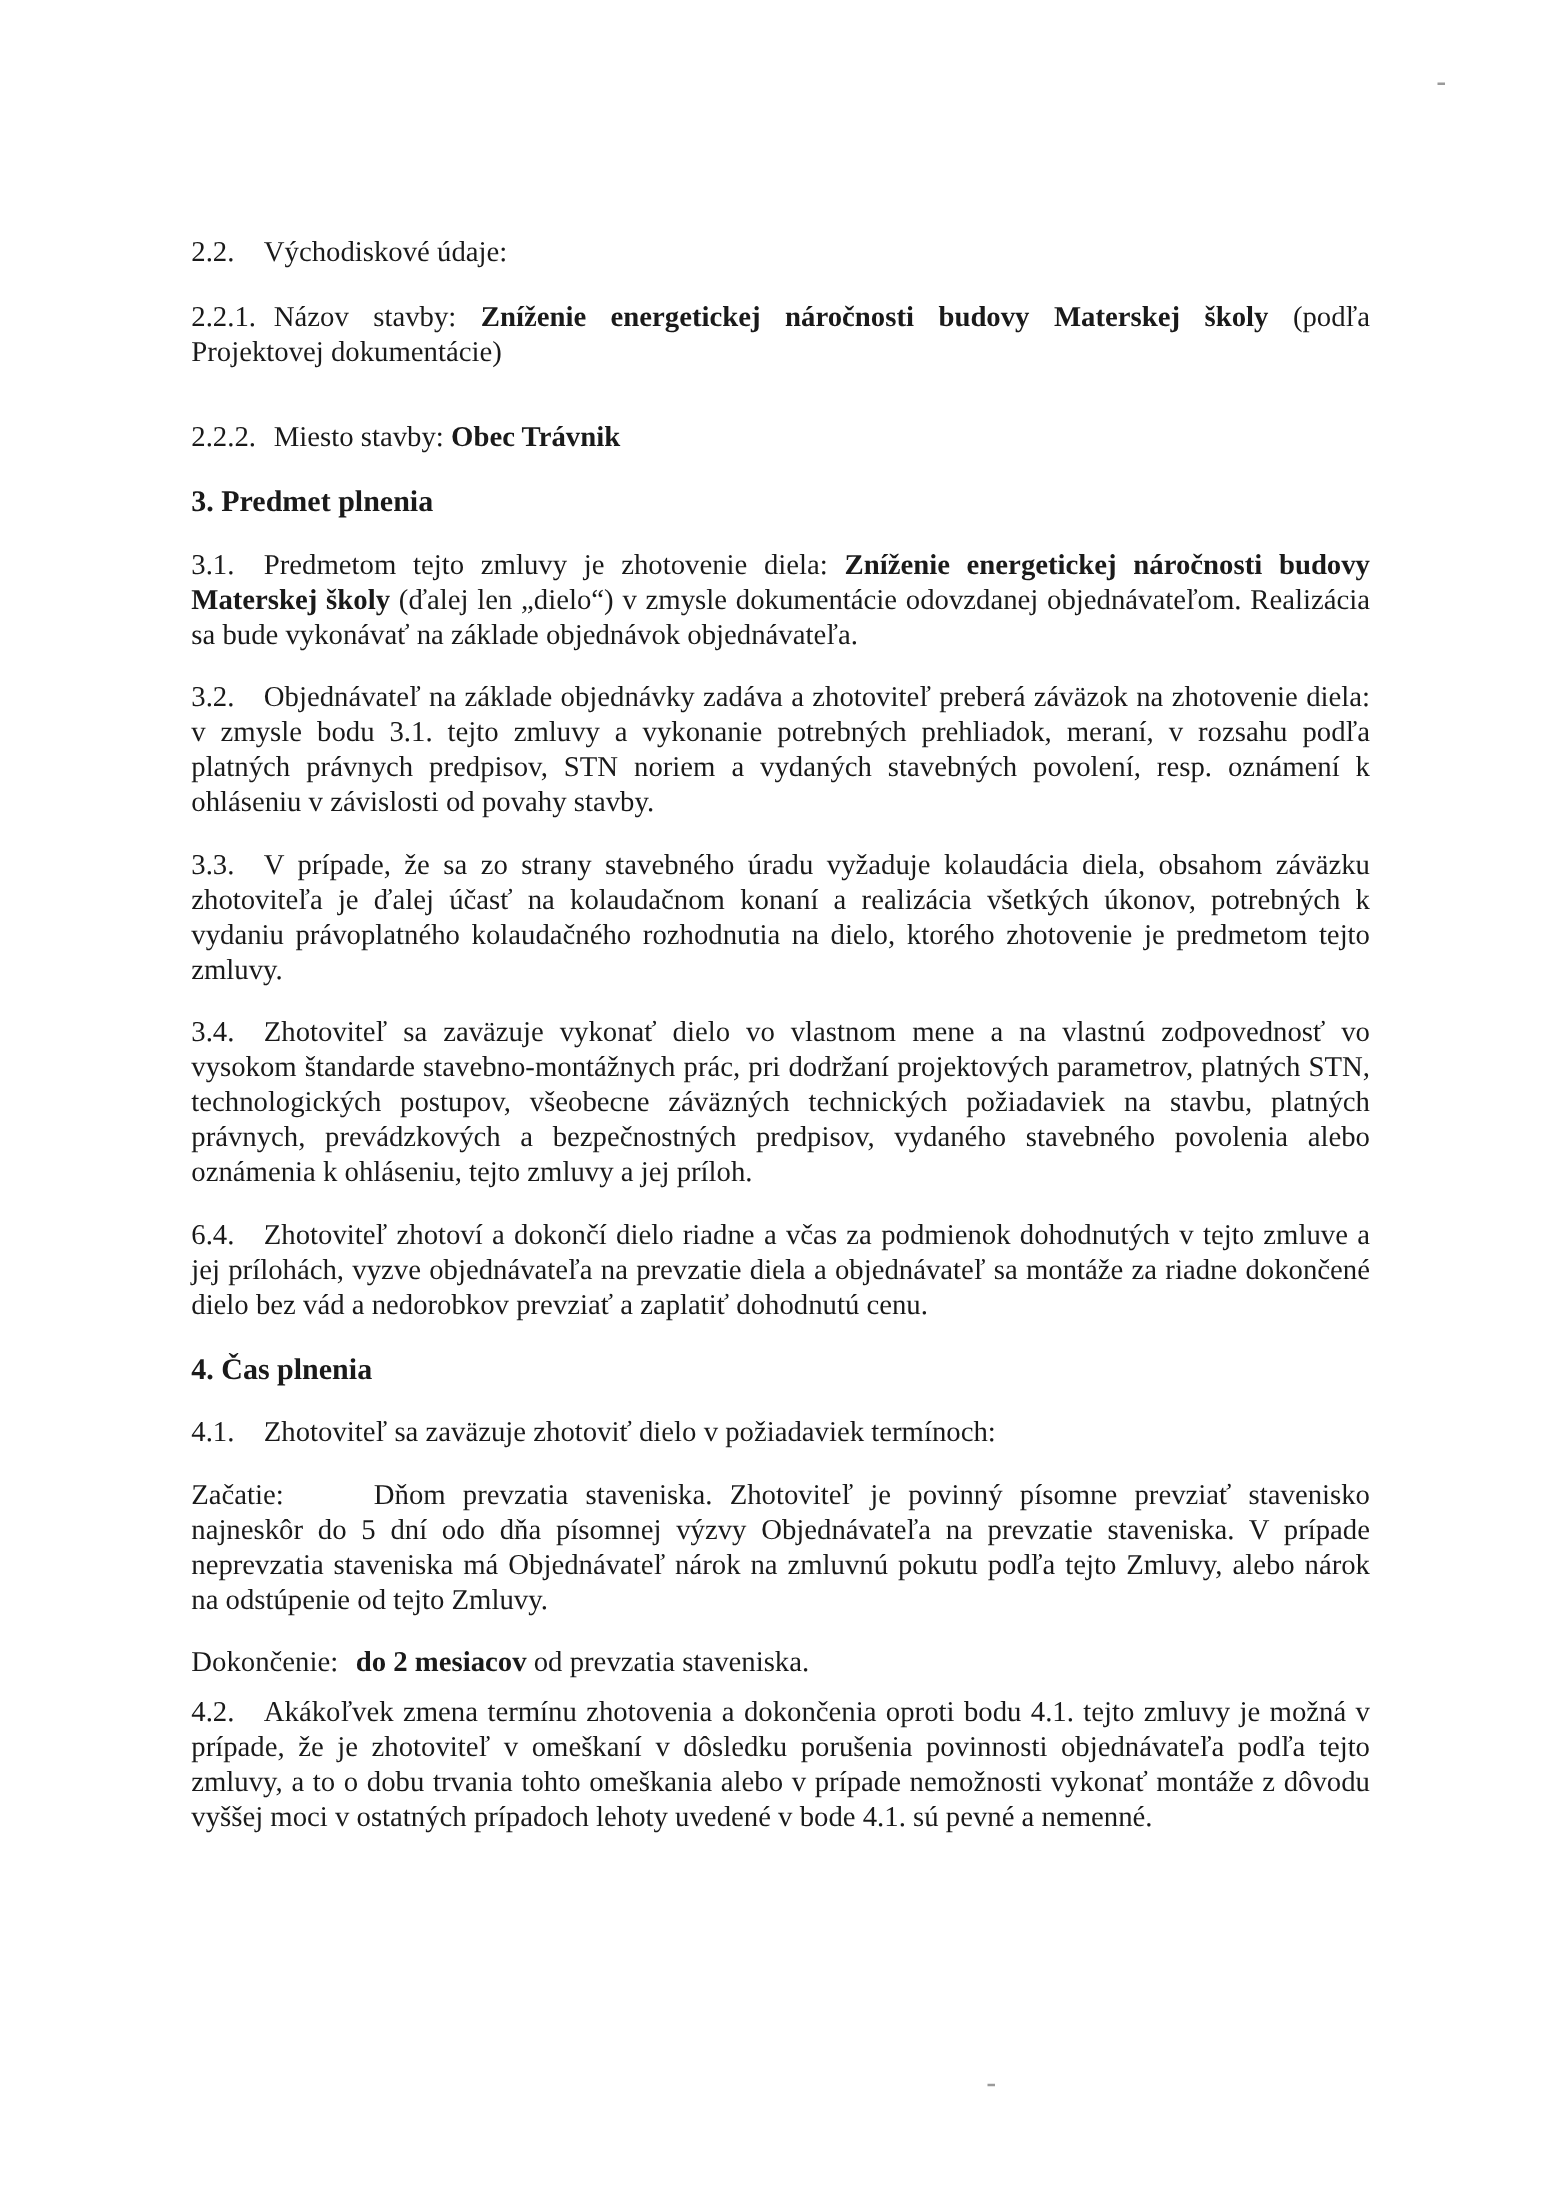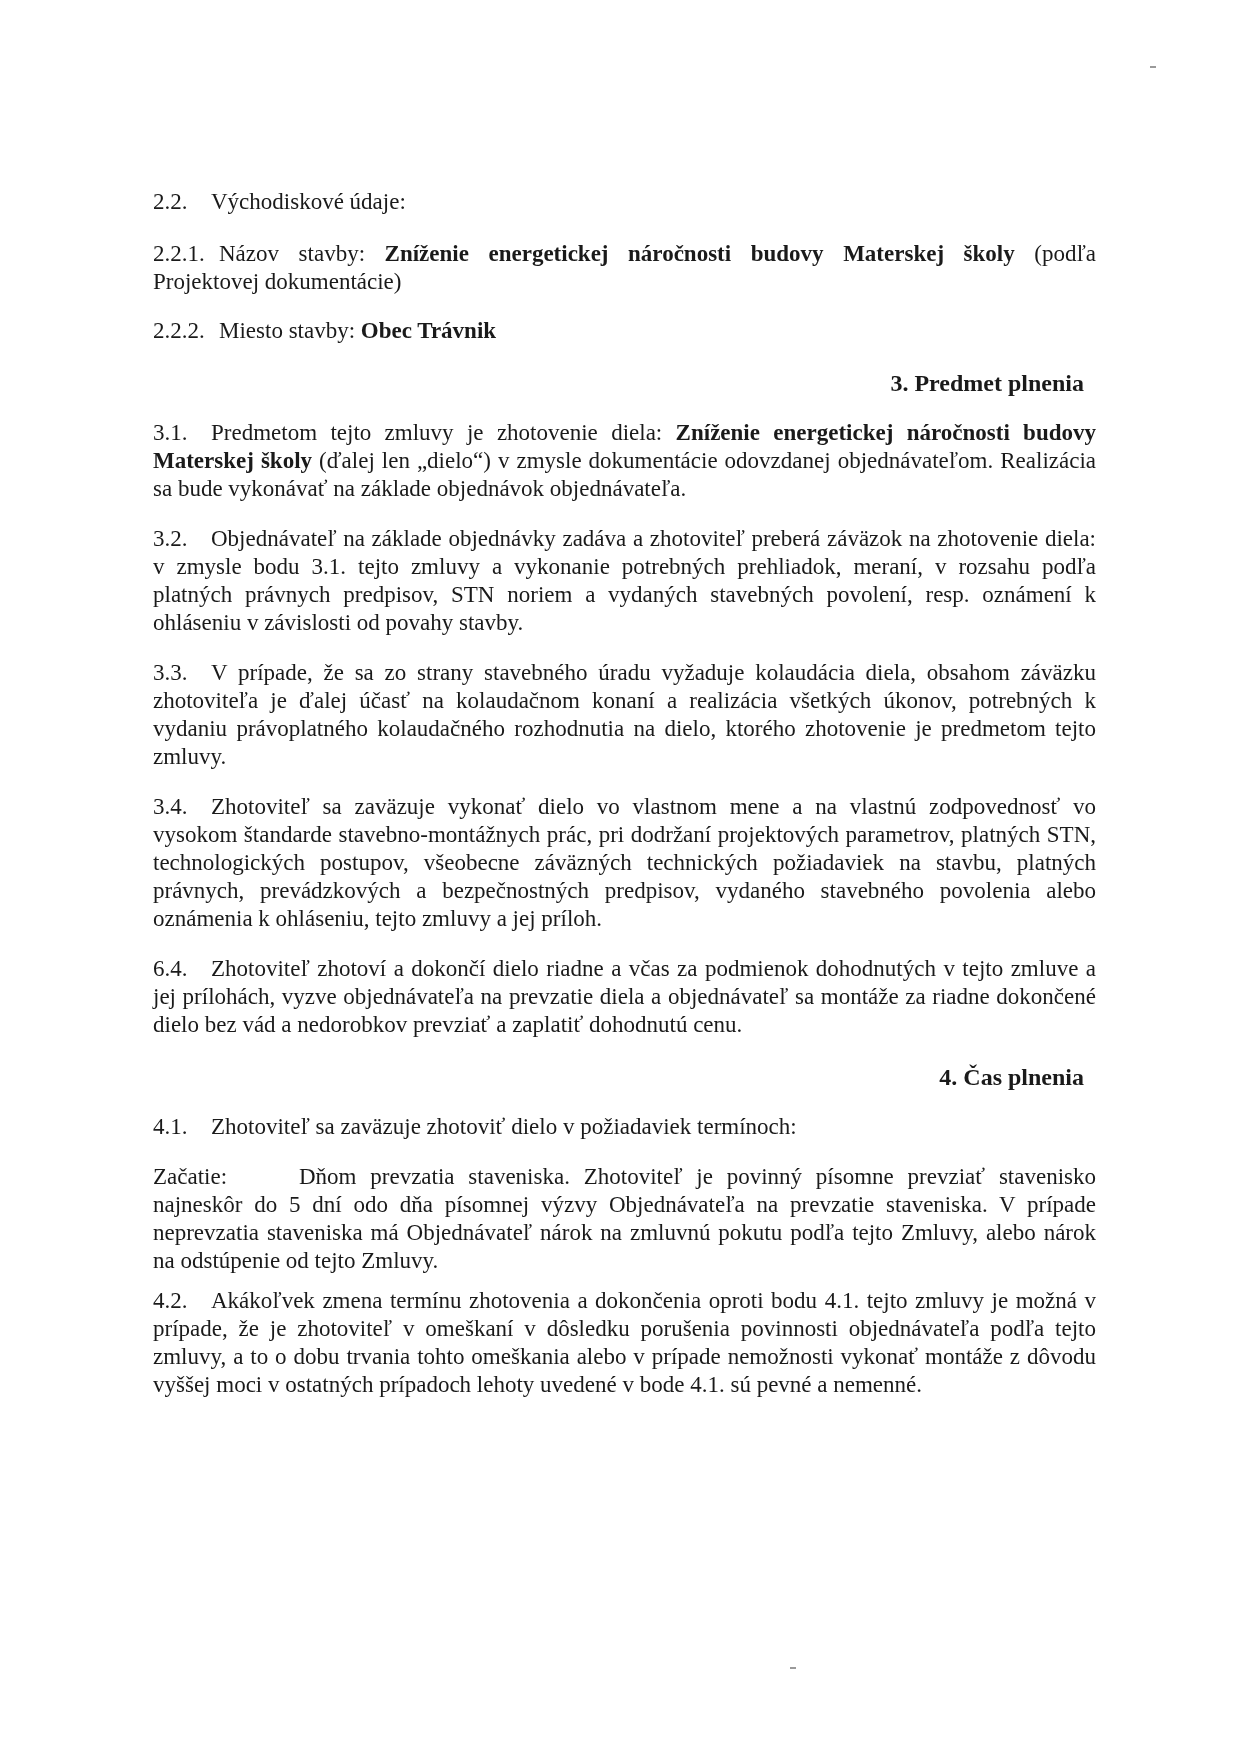--- a/index.html
+++ b/index.html
@@ -7,41 +7,41 @@
          font-family: "Liberation Serif", "DejaVu Serif", serif; color: #1a1a1a; }
   .page { position: absolute; left: 0; top: 0; width: 1240px; height: 1418px; background: #fff; }
   .scan-mark { position: absolute; height: 2px; background: #9a9a9a; }
   .content { position: absolute; left: 153px; top: 188px; width: 943px; font-size: 23px; line-height: 28px; }
   .p { margin: 0; text-align: justify; text-align-last: left; }
   .num { display: inline-block; }
   .num-w1 { width: 66px; }
   .num-w2 { width: 58px; }
   .b { font-weight: bold; }
   .u { }
-  .heading { text-align: right; font-weight: bold; font-size: 24px; margin: 12px; }
+  .heading { text-align: left; font-weight: bold; font-size: 24px; margin: 0; }
   .label-zac { display: inline-block; width: 146px; }
 </style>
 </head>
 <body>
 
 <div class="page">
   <div class="scan-mark" style="left:1150px; top:66px; width:6px;"></div>
   <div class="scan-mark" style="left:790px; top:1667px; width:6px;"></div>
 
   <div class="content">
 
     <p class="p">
       <span class="num num-w2">2.2.</span><span>Východiskové údaje:</span>
     </p>
 
     <p class="p" style="margin-top:24px;">
       <span class="num num-w1">2.2.1.</span><span>Názov stavby: </span><span class="b">Zníženie energetickej náročnosti budovy Materskej školy</span><span> (podľa Projektovej dokumentácie)</span>
     </p>
 
-    <p class="p" style="margin-top:21px;">
+    <p class="p" style="margin-top:40px;">
       <span class="num num-w1">2.2.2.</span><span>Miesto stavby: </span><span class="b">Obec Trávnik</span>
     </p>
 
     <h2 class="heading" style="margin-top:24px;">3. Predmet plnenia</h2>
 
     <p class="p" style="margin-top:22px;">
       <span class="num num-w2">3.1.</span><span>Predmetom tejto zmluvy je zhotovenie diela: </span><span class="b">Zníženie energetickej náročnosti budovy Materskej školy</span><span> (ďalej len „dielo“) v zmysle dokumentácie odovzdanej objednávateľom. Realizácia sa bude vykonávať na základe objednávok objednávateľa.</span>
     </p>
 
     <p class="p" style="margin-top:22px;">
@@ -63,19 +63,22 @@
     <h2 class="heading" style="margin-top:24px;">4. Čas plnenia</h2>
 
     <p class="p" style="margin-top:22px;">
       <span class="num num-w2">4.1.</span><span>Zhotoviteľ sa zaväzuje zhotoviť dielo v požiadaviek termínoch:</span>
     </p>
 
     <p class="p" style="margin-top:22px;">
       <span class="label-zac u">Začatie:</span><span>Dňom prevzatia staveniska. Zhotoviteľ je povinný písomne prevziať stavenisko najneskôr do 5 dní odo dňa písomnej výzvy Objednávateľa na prevzatie staveniska. V prípade neprevzatia staveniska má Objednávateľ nárok na zmluvnú pokutu podľa tejto Zmluvy, alebo nárok na odstúpenie od tejto Zmluvy.</span>
     </p>
 
+    <p class="p" style="margin-top:22px;">
+      <span class="u">Dokončenie:</span><span style="display:inline-block;width:14px;"></span><span class="b">do 2 mesiacov</span><span> od prevzatia staveniska.</span>
+    </p>
 
     <p class="p" style="margin-top:12px;">
       <span class="num num-w2">4.2.</span><span>Akákoľvek zmena termínu zhotovenia a dokončenia oproti bodu 4.1. tejto zmluvy je možná v prípade, že je zhotoviteľ v omeškaní v dôsledku porušenia povinnosti objednávateľa podľa tejto zmluvy, a to o dobu trvania tohto omeškania alebo v prípade nemožnosti vykonať montáže z dôvodu vyššej moci v ostatných prípadoch lehoty uvedené v bode 4.1. sú pevné a nemenné.</span>
     </p>
 
   </div>
 </div>
 
 </body></html>

